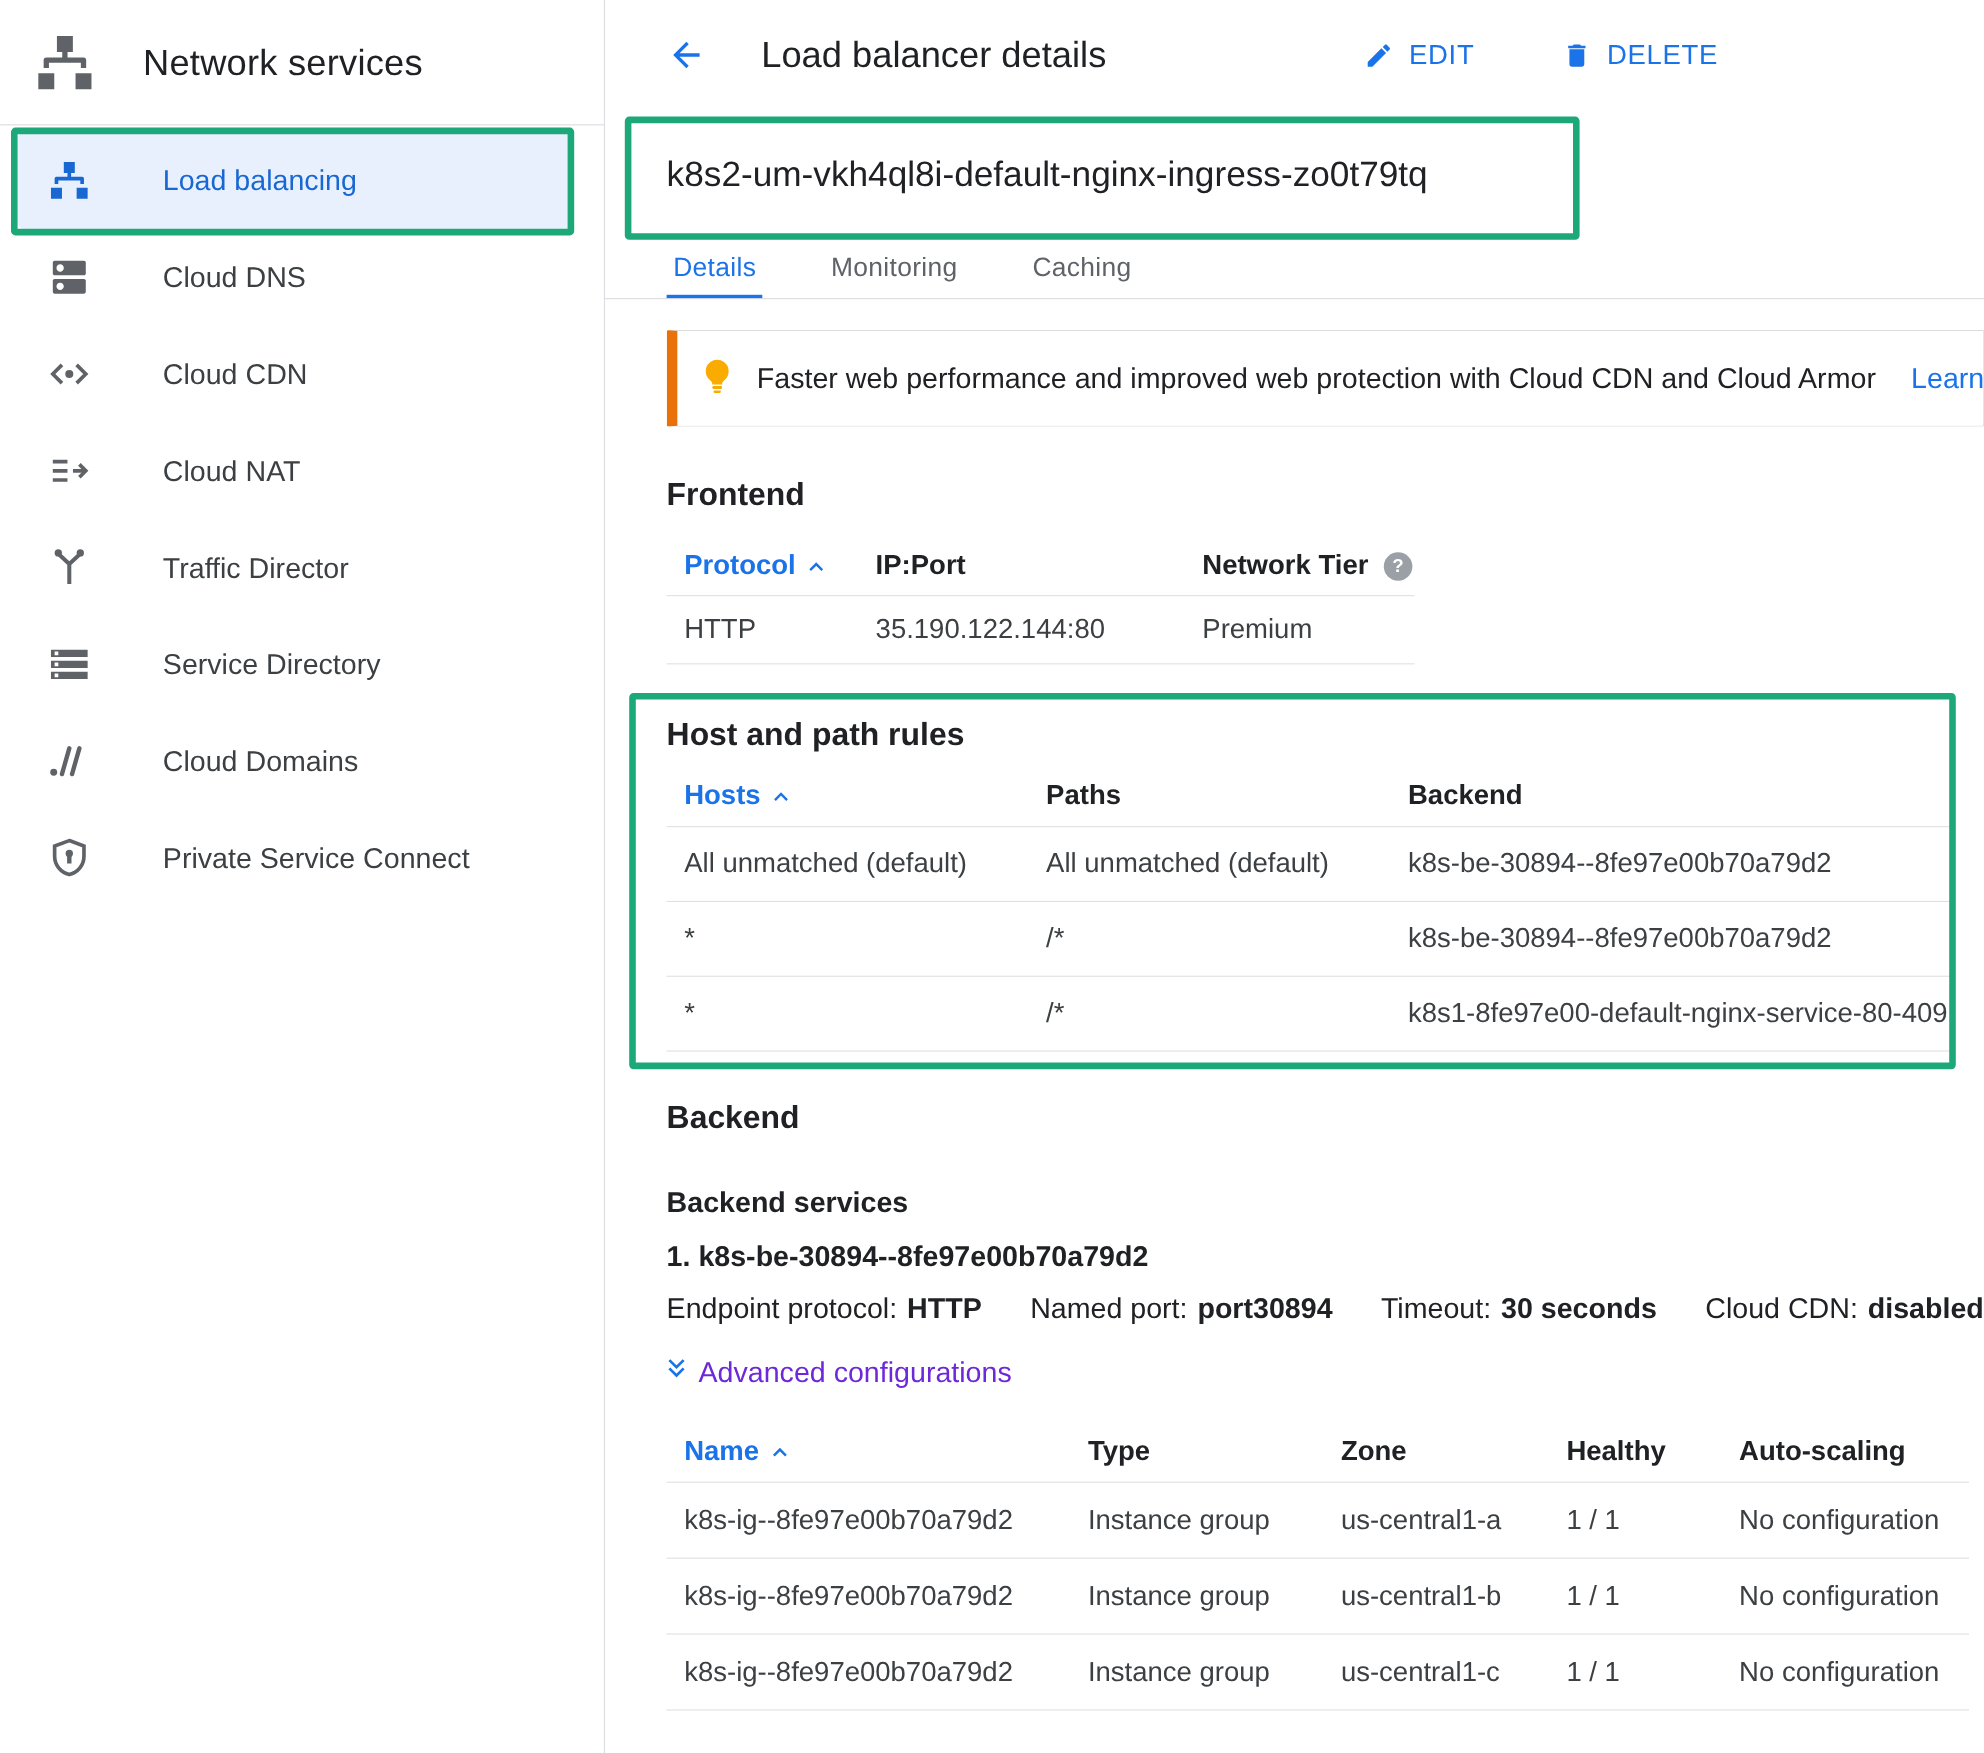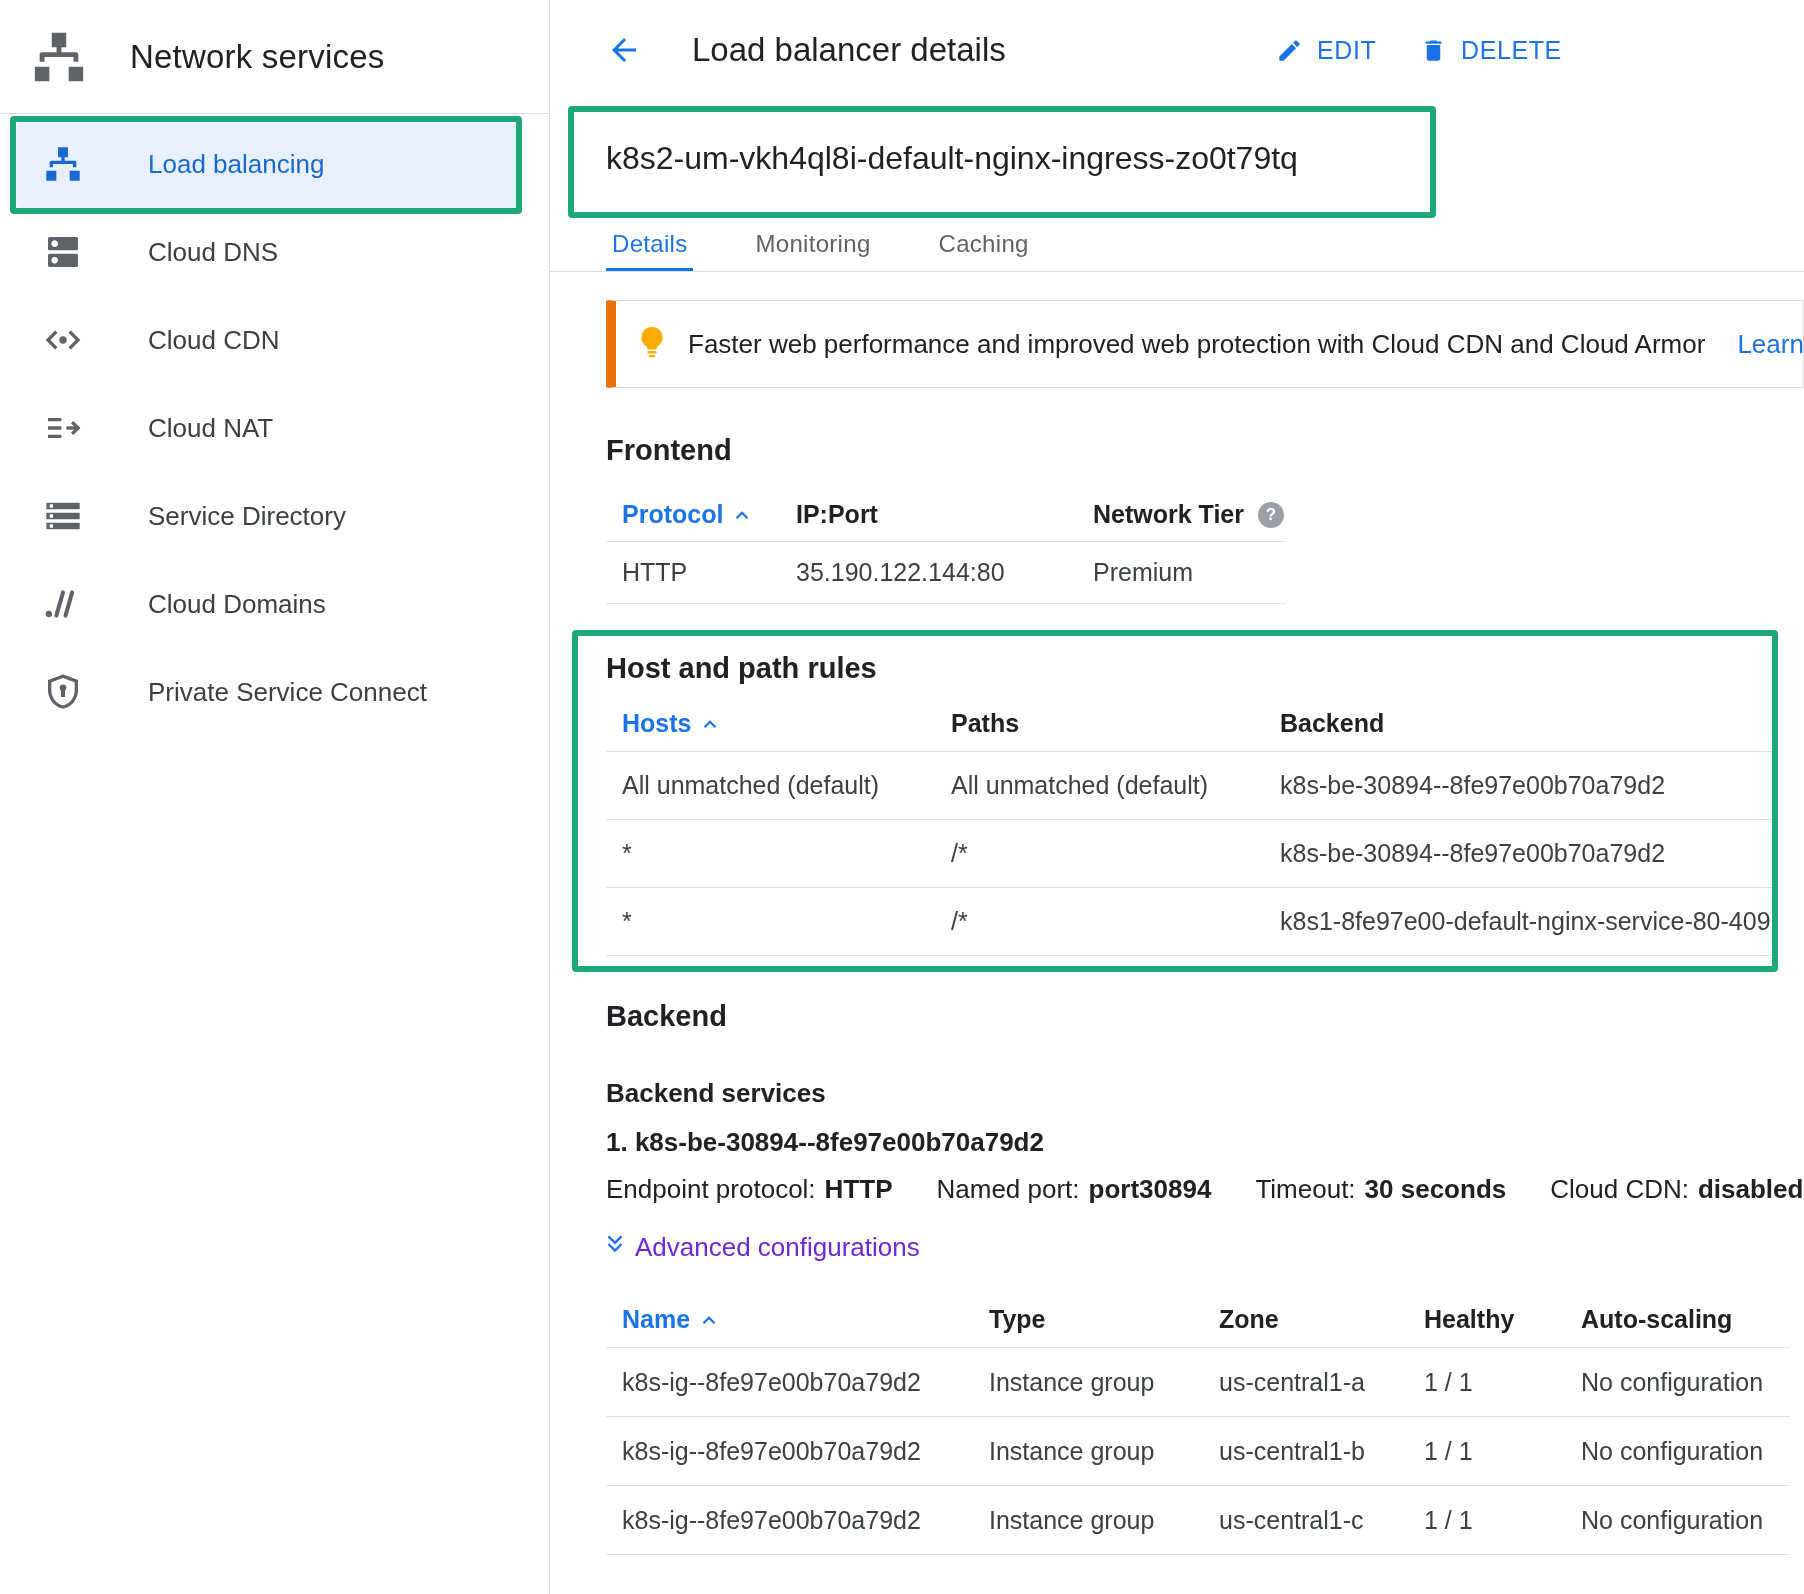--- a/index.html
+++ b/index.html
@@ -17,21 +17,21 @@
   .side-item .si-icon{width:42px;min-width:42px;height:42px;display:flex;align-items:center;justify-content:center}
   .side-item .si-icon svg{width:40px;height:40px;display:block}
   .side-item.active{margin:6px 28px 0 16px;padding-left:26px;background:#e8f0fe;border-radius:6px;color:#1967d2}
 
   
   .main{flex:1;overflow:hidden;position:relative;background:#fff}
   .page-header{height:100px;display:flex;align-items:center;position:relative}
   .back-btn{margin-left:54px;width:40px;height:40px;display:flex;align-items:center;justify-content:center;cursor:pointer}
   .page-title{margin-left:48px;font-size:33px;font-weight:400;color:#202124}
   .hdr-btn{position:absolute;top:0;height:100px;display:flex;align-items:center;gap:14px;color:#1a73e8;font-size:25px;font-weight:500;letter-spacing:.6px;cursor:pointer}
-  .edit-btn{left:726px}
+  .edit-btn{left:690px}
   .delete-btn{left:870px}
 
   .lb-name{height:116px;display:flex;align-items:center;padding-left:56px;font-size:32px;color:#202124;white-space:nowrap}
 
   .tabs{height:56px;display:flex;align-items:stretch;padding-left:56px;border-bottom:1px solid #dadce0;gap:56px}
   .tab{display:flex;align-items:center;font-size:24px;font-weight:500;color:#5f6368;padding:0 6px;cursor:pointer;letter-spacing:.3px}
   .tab.active{color:#1a73e8;border-bottom:3px solid #1a73e8;padding-top:3px}
 
   .banner{margin:28px 0 0 56px;width:calc(100% - 56px);height:88px;border:1px solid #dadce0;border-left:10px solid #E8710A;display:flex;align-items:center;gap:18px;padding-left:18px;overflow:hidden;white-space:nowrap;border-radius:2px}
   .banner-text{font-size:26px;color:#202124}
@@ -129,20 +129,32 @@
               <g fill="none" stroke="#5f6368" stroke-width="2">
                 <path d="M3 7h8M3 12h8M3 17h8"></path>
                 <path d="M14 12h6.5"></path>
                 <path d="M17.5 8.5l3.5 3.5-3.5 3.5"></path>
               </g>
             </svg>
         </span>
         <span class="si-label">Cloud NAT</span>
       </div>
 
+      <div class="side-item">
+        <span class="si-icon">
+          <svg viewBox="0 0 24 24">
+              <g fill="none" stroke="#5f6368" stroke-width="2.2">
+                <path d="M12 21V10M12 10L6 4.5M12 10l6-5.5"></path>
+              </g>
+              <circle cx="6" cy="4" r="2" fill="#5f6368"></circle>
+              <circle cx="18" cy="4" r="2" fill="#5f6368"></circle>
+            </svg>
+        </span>
+        <span class="si-label">Traffic Director</span>
+      </div>
 
       <div class="side-item">
         <span class="si-icon">
           <svg viewBox="0 0 24 24">
               <path fill="#5f6368" fill-rule="evenodd" d="M2 20h20v-4H2v4zm2-3h2v2H4v-2zM2 4v4h20V4H2zm4 3H4V5h2v2zm-4 7h20v-4H2v4zm2-3h2v2H4v-2z"></path>
             </svg>
         </span>
         <span class="si-label">Service Directory</span>
       </div>
 

